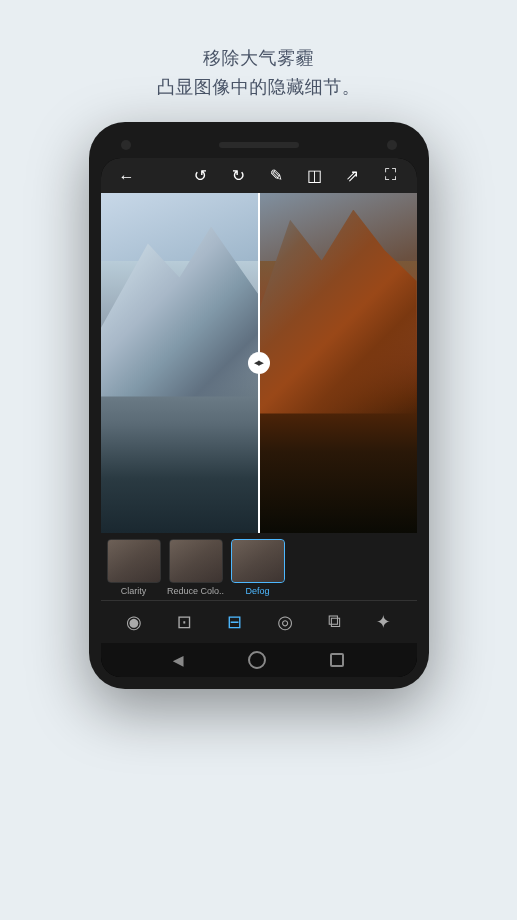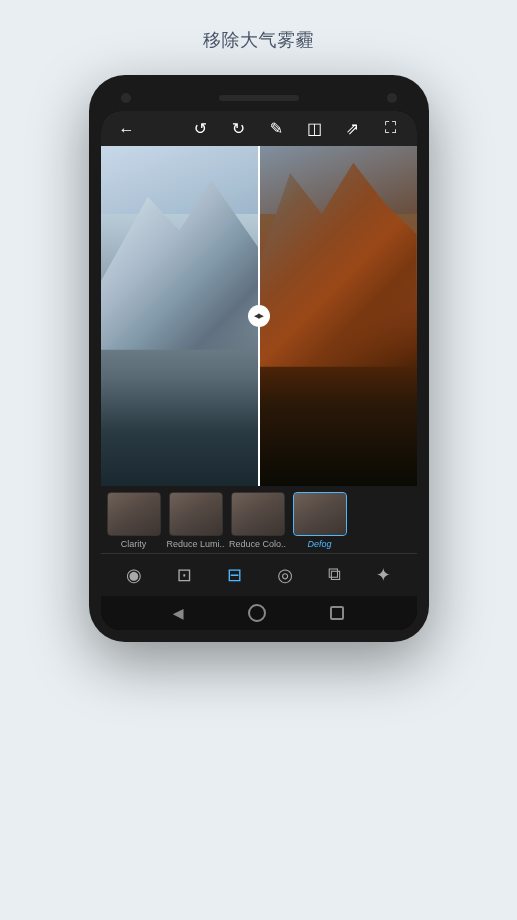--- a/index.html
+++ b/index.html
@@ -10,21 +10,21 @@
       font-family: 'Arial', sans-serif;
       overflow: hidden;
       display: flex;
       flex-direction: column;
       align-items: center;
     }
 
     
     .top-text {
       text-align: center;
-      padding: 26px 40px 20px;
+      padding: 44px 40px 20px;
       color: #4a5568;
       font-size: 18px;
       line-height: 1.6;
       letter-spacing: 0.5px;
     }
 
     
     .phone-wrapper {
       display: flex;
       justify-content: center;
@@ -241,21 +241,20 @@
     }
     .thumbnail-label {
       color: #aaa;
       font-size: 9px;
       margin-top: 3px;
       text-align: center;
       white-space: nowrap;
     }
     .thumbnail-item.active .thumbnail-label {
       color: #4db8ff;
-      font-style: italic;
     }
     .thumbnail-item.active .thumbnail-img {
       border-color: #4db8ff;
     }
 
     
     .bottom-toolbar {
       background: #1a1a1a;
       display: flex;
       justify-content: space-around;
@@ -296,20 +295,21 @@
       height: 14px;
       border: 2px solid #888;
       border-radius: 2px;
     }
   </style>
 </head>
 <body>
 
 <div class="top-text">
   <span>移除大气雾霾</span><br>
+  <span>凸显图像中的隐藏细节。</span>
 </div>
 
 <div class="phone-wrapper">
   <div class="phone">
 
     <div class="phone-top-bar">
       <div class="phone-camera"></div>
       <div class="phone-speaker"></div>
       <div class="phone-sensor"></div>
     </div>
@@ -337,24 +337,20 @@
 
       <div class="thumbnail-strip">
         <div class="thumbnails">
 
             <div class="thumbnail-item">
               <div class="thumbnail-img"></div>
               <div class="thumbnail-label">Clarity</div>
             </div>
             <div class="thumbnail-item">
               <div class="thumbnail-img"></div>
-              <div class="thumbnail-label">Reduce Lumi..</div>
-            </div>
-            <div class="thumbnail-item">
-              <div class="thumbnail-img"></div>
               <div class="thumbnail-label">Reduce Colo..</div>
             </div>
             <div class="thumbnail-item active">
               <div class="thumbnail-img"></div>
               <div class="thumbnail-label">Defog</div>
             </div>
           </div>
       </div>
 
       <div class="bottom-toolbar">

